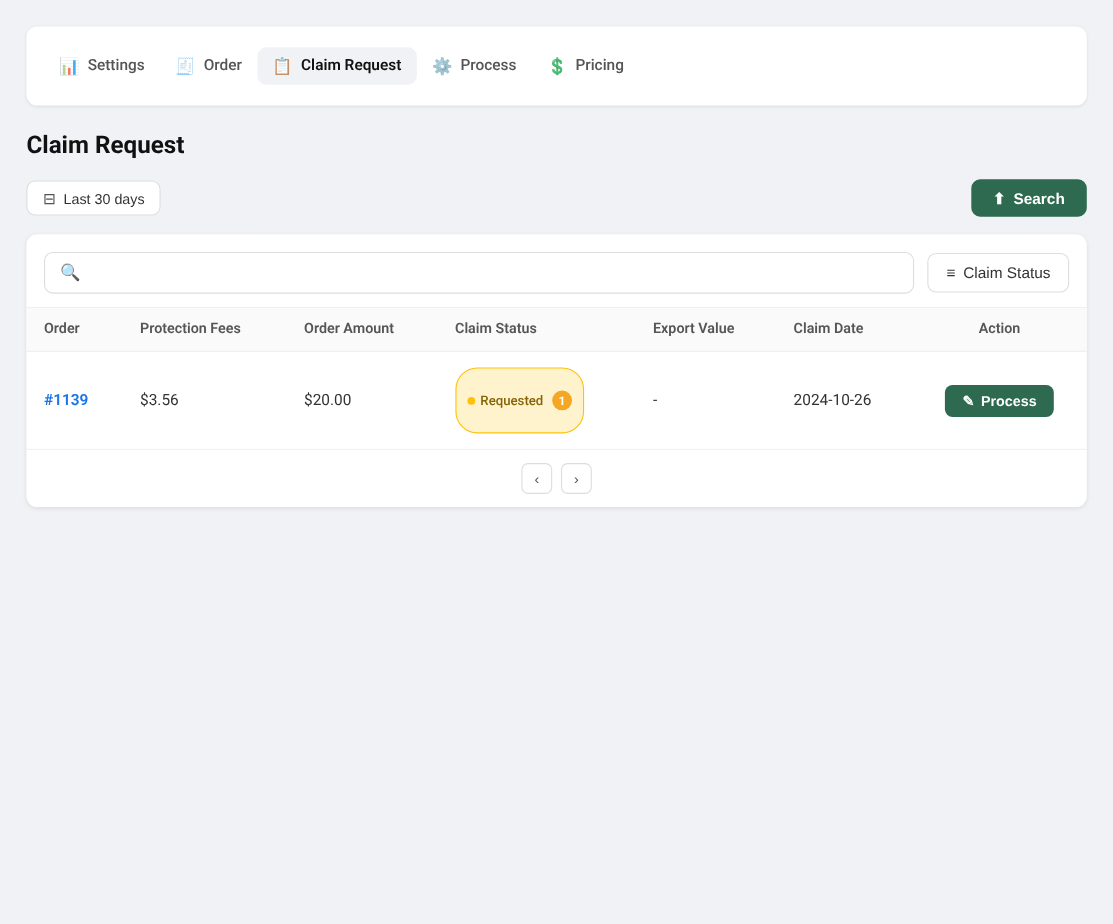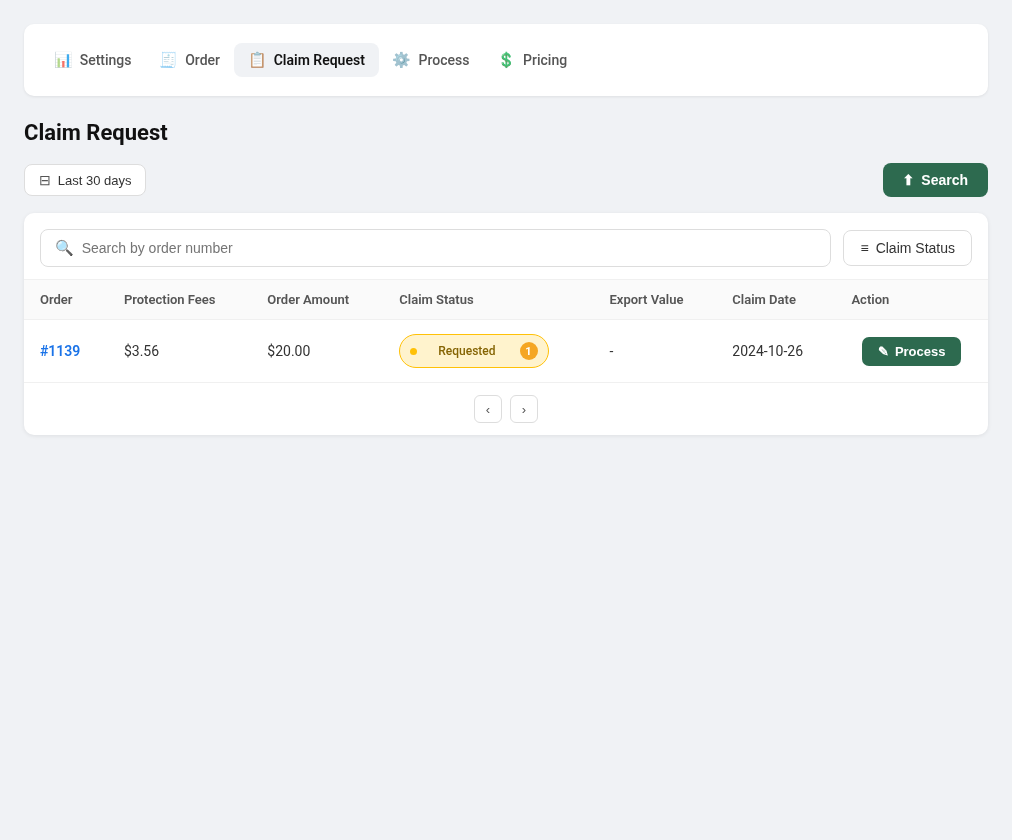--- a/index.html
+++ b/index.html
@@ -164,21 +164,21 @@
     thead th {
       padding: 12px 16px;
       text-align: left;
       font-size: 13px;
       font-weight: 600;
       color: #555;
       border-bottom: 1px solid #f0f0f0;
     }
 
     thead th:last-child {
-      text-align: left;
+      text-align: center;
     }
 
     tbody tr {
       border-bottom: 1px solid #f5f5f5;
     }
 
     tbody tr:last-child {
       border-bottom: none;
     }
 
@@ -192,26 +192,26 @@
       color: #1a73e8;
       font-weight: 600;
       cursor: pointer;
       text-decoration: none;
       text-align: right;
     }
 
     .status-badge {
       display: inline-flex;
       align-items: center;
-      gap: 21px;
+      gap: 5px;
       background: #fff3cd;
       color: #856404;
       border: 1px solid #ffc107;
       border-radius: 20px;
-      padding: 7px 10px;
+      padding: 20px 10px;
       font-size: 12px;
       font-weight: 500;
     }
 
     .status-dot {
       width: 7px;
       height: 7px;
       background: #ffc107;
       border-radius: 50%;
       display: inline-block;
@@ -310,21 +310,20 @@
       <span>⬆</span>
       <span>Search</span>
     </button>
   </div>
 
   <div class="table-card">
 
     <div class="search-filter-row">
       <div class="search-input-wrap">
         <span class="search-icon-char">🔍</span>
-        <input type="text" placeholder="Search by order number" style="">
       </div>
       <button class="claim-status-btn">
         <span>≡</span>
         <span>Claim Status</span>
       </button>
     </div>
 
     <table>
       <thead>
         <tr>

